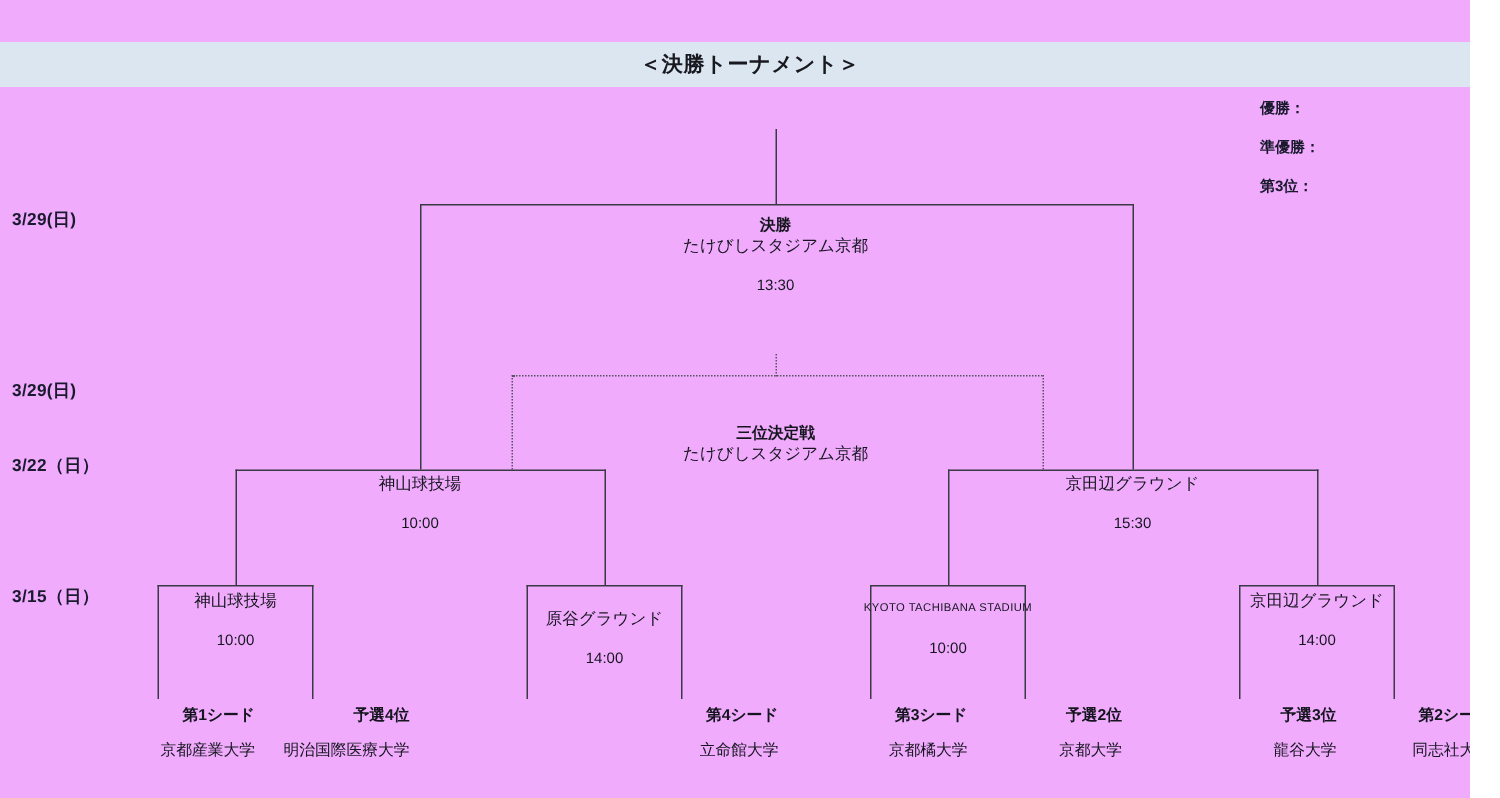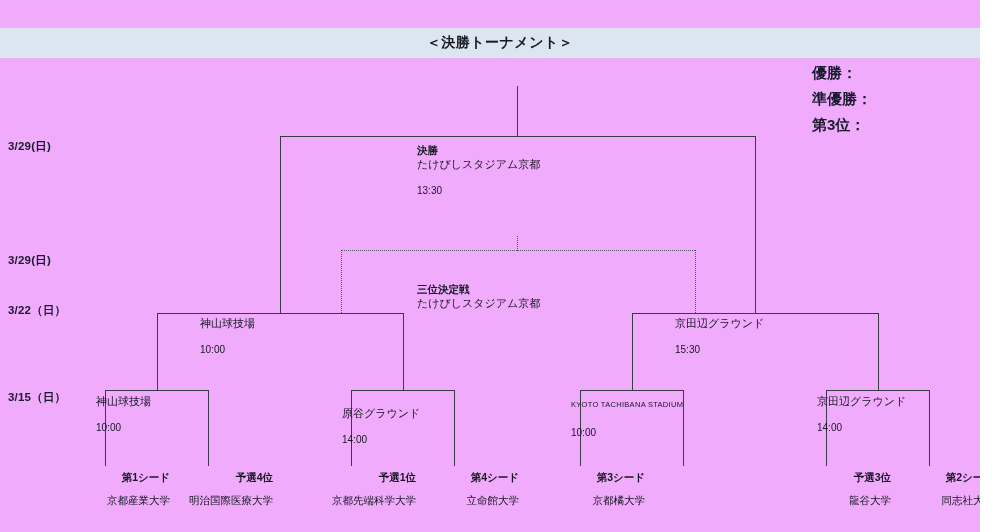--- a/index.html
+++ b/index.html
@@ -40,25 +40,26 @@
   }
 
   
   .results {
     position: absolute;
     left: 812px;
     top: 60px;
     width: 180px;
   }
   .result-line {
-    font-size: 15px;
+    font-size: 10px;
     font-weight: 700;
     color: #1a1a2e;
     line-height: 26px;
     white-space: nowrap;
+    margin-left: 28px;
   }
 
   
   .date-label {
     position: absolute;
     left: 8px;
     font-size: 11.5px;
     font-weight: 700;
     color: #1a1a2e;
     white-space: nowrap;
@@ -80,21 +81,21 @@
   }
   .dln-v {
     position: absolute;
     width: 0;
     border-left: 1px dotted #55555f;
   }
 
   
   .match {
     position: absolute;
-    text-align: left;
+    text-align: center;
     white-space: nowrap;
   }
   .match-title {
     font-size: 10.5px;
     font-weight: 700;
     color: #15151f;
     line-height: 14px;
   }
   .match-venue {
     font-size: 11px;
@@ -231,35 +232,35 @@
   <div class="team" style="left:40px; top:470px;">
     <div class="team-seed">第1シード</div>
     <div class="team-name">京都産業大学</div>
   </div>
 
   <div class="team" style="left:143px; top:470px;">
     <div class="team-seed">予選4位</div>
     <div class="team-name">明治国際医療大学</div>
   </div>
 
-  <div class="team" style="left:286px; top:470px;">
-    <div class="team-seed">予選1位</div>
-    <div class="team-name">京都先端科学大学</div>
-  </div>
 
   <div class="team" style="left:389px; top:470px;">
     <div class="team-seed">第4シード</div>
     <div class="team-name">立命館大学</div>
   </div>
 
   <div class="team" style="left:515px; top:470px;">
     <div class="team-seed">第3シード</div>
     <div class="team-name">京都橘大学</div>
   </div>
 
+  <div class="team" style="left:618px; top:470px;">
+    <div class="team-seed">予選2位</div>
+    <div class="team-name">京都大学</div>
+  </div>
 
   <div class="team" style="left:761px; top:470px;">
     <div class="team-seed">予選3位</div>
     <div class="team-name">龍谷大学</div>
   </div>
 
   <div class="team" style="left:864px; top:470px;">
     <div class="team-seed">第2シード</div>
     <div class="team-name">同志社大学</div>
   </div>

